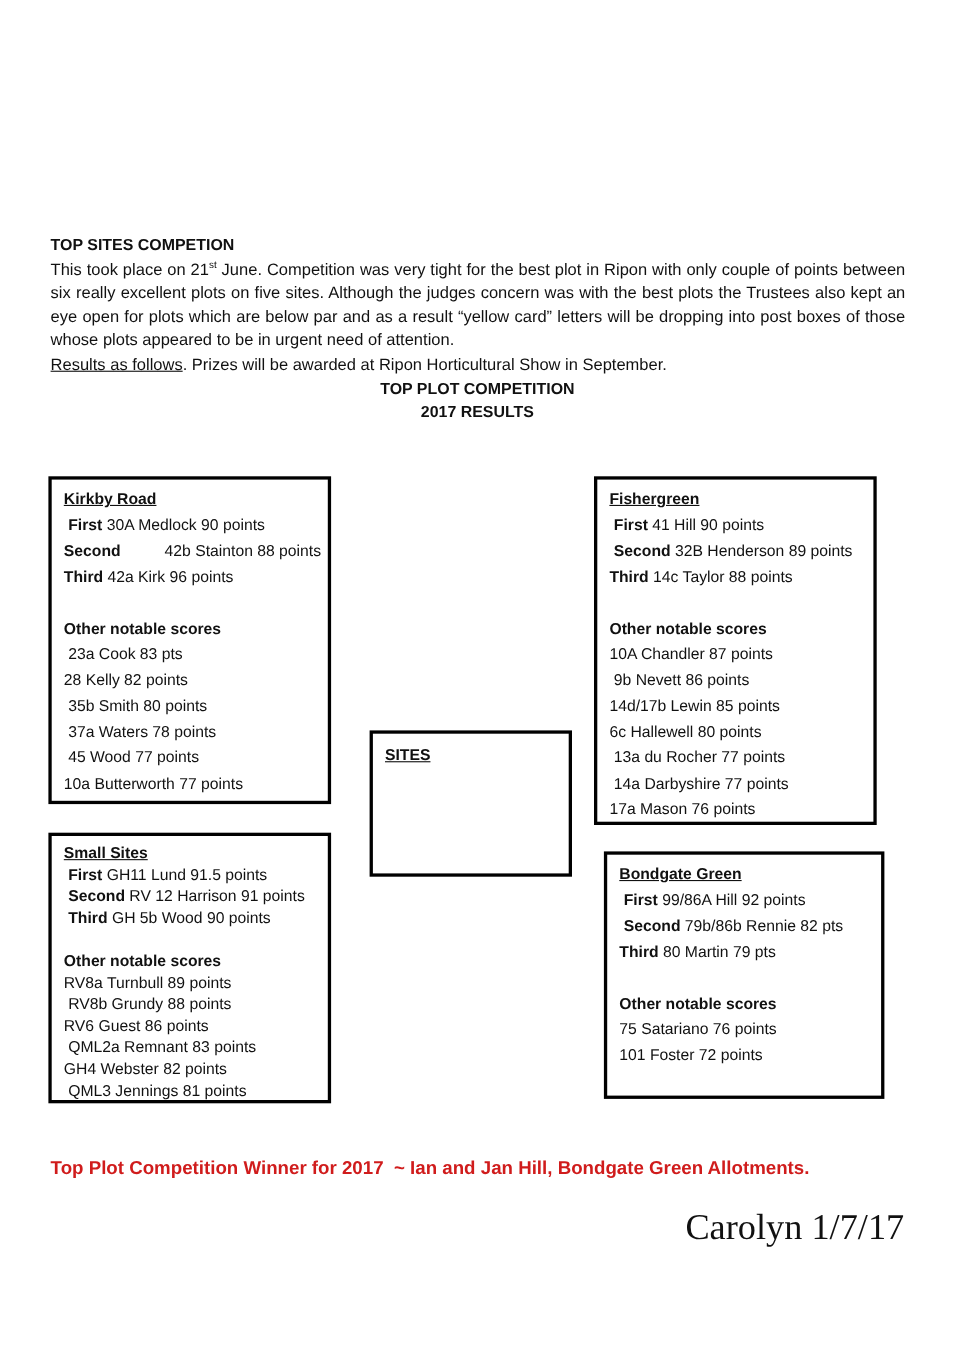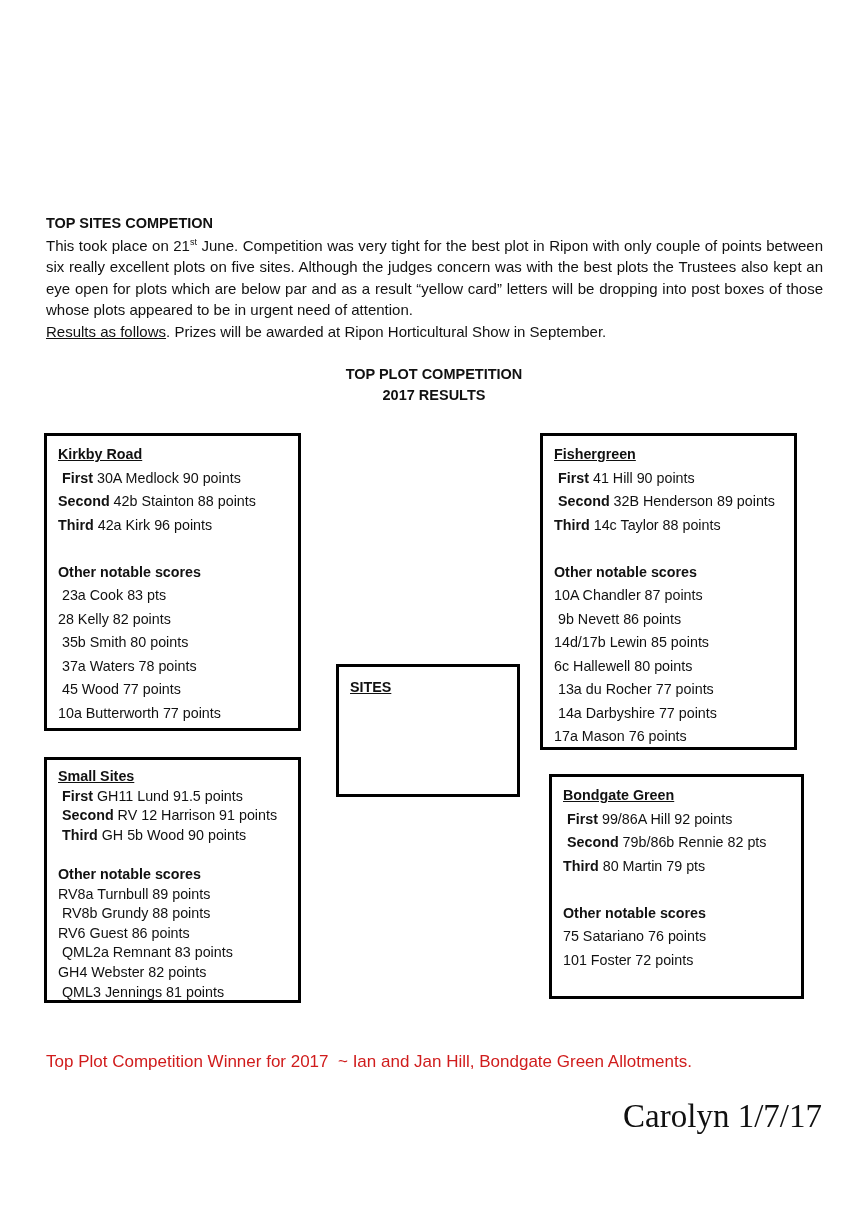--- a/index.html
+++ b/index.html
@@ -2,40 +2,40 @@
 <html><head>
 <meta charset="utf-8">
 <style>
   html, body { margin: 0; padding: 0; background: #ffffff; }
   body { width: 868px; height: 1228px; position: relative; overflow: hidden;
          font-family: "Liberation Sans", "DejaVu Sans", sans-serif; color: #111; }
   .intro { position: absolute; left: 46px; top: 213px; width: 777px; font-size: 15px; line-height: 21.5px; }
   .intro .heading { font-weight: bold; font-size: 14.5px; display: block; }
   .intro p { margin: 0; text-align: justify; }
   .intro .u { text-decoration: underline; }
-  .center-title { position: absolute; left: 330px; top: 364px; width: 208px; text-align: center;
+  .center-title { position: absolute; left: 330px; top: 344px; width: 208px; text-align: center;
                   font-weight: bold; font-size: 14.5px; line-height: 21px; }
   .box { position: absolute; border: 3px solid #000; box-sizing: border-box; font-size: 14.3px; background: #fff; }
   .box .title { font-weight: bold; text-decoration: underline; display: block; }
   .box .line { display: block; white-space: nowrap; }
   .box .sub { font-weight: bold; display: block; }
   .box b { font-weight: bold; }
   .lh235 .line, .lh235 .title, .lh235 .sub { height: 23.5px; line-height: 23.5px; }
   .lh195 .line, .lh195 .title, .lh195 .sub { height: 19.6px; line-height: 19.6px; }
   .gap { display: block; height: 23.5px; }
   .gap2 { display: block; height: 19.6px; }
   #kirkby { left: 44px; top: 433px; width: 257px; height: 298px; padding: 7px 0 0 11px; }
   #fisher { left: 540px; top: 433px; width: 257px; height: 317px; padding: 7px 0 0 11px; }
   #sites  { left: 336px; top: 664px; width: 184px; height: 133px; padding: 8px 0 0 11px; }
   #sites .line { font-weight: bold; height: 29px; line-height: 29px; }
   #sites .title { height: 24px; line-height: 24px; }
   #sites sup { font-size: 9px; vertical-align: 5px; line-height: 0; }
   #small  { left: 44px; top: 757px; width: 257px; height: 246px; padding: 7px 0 0 11px; overflow: hidden; }
   #bond   { left: 549px; top: 774px; width: 255px; height: 225px; padding: 7px 0 0 11px; }
-  .winner { position: absolute; left: 46px; top: 1052px; font-size: 17px; font-weight: normal; color: #d01c1c; white-space: pre; }
+  .winner { position: absolute; left: 46px; top: 1052px; font-size: 17px; font-weight: bold; color: #d01c1c; white-space: pre; }
   .signature { position: absolute; right: 46px; top: 1098px; font-family: "Liberation Serif", "DejaVu Serif", serif;
                font-size: 33px; color: #111; }
   .intro sup { font-size: 9px; vertical-align: 6px; line-height: 0; }
 </style>
 </head>
 <body>
 
 <div class="intro">
   <span class="heading">TOP SITES COMPETION</span>
   <p><span>This took place on 21</span><sup>st</sup><span> June.  Competition was very tight for the best plot in Ripon with only couple of points between six really excellent plots on five sites.  Although the judges concern was with the best plots the Trustees also  kept an eye open for plots which are below par and as a result “yellow card” letters will be dropping into post boxes of those whose plots appeared to be in urgent need of attention.</span></p>
@@ -44,21 +44,21 @@
 
 <div class="center-title">
   <div>TOP PLOT COMPETITION</div>
   <div>2017 RESULTS</div>
 </div>
 
 <div class="box lh235" id="kirkby">
   <span class="title" style="display:inline-block">Kirkby Road</span>
   <div>
       <span class="line" style="padding-left: 4px; white-space: pre;"><b>First</b><span style="white-space: pre;"> 30A Medlock 90 points</span></span>
-      <span class="line" style="white-space: pre;"><b>Second</b><span style="white-space: pre;"> 42b Stainton 88 points</span></span>
+      <span class="line" style="white-space: pre;"><b>Second</b><span style="white-space: pre; padding-left: 36px;"> 42b Stainton 88 points</span></span>
       <span class="line" style="white-space: pre;"><b>Third</b><span style="white-space: pre;"> 42a Kirk 96 points</span></span>
     </div>
   <span class="gap"></span>
   <span class="sub">Other notable scores</span>
   <div>
       <span class="line" style="white-space: pre;"> 23a Cook 83 pts</span>
       <span class="line" style="white-space: pre;">28 Kelly 82 points</span>
       <span class="line" style="white-space: pre;"> 35b Smith 80 points</span>
       <span class="line" style="white-space: pre;"> 37a Waters 78 points</span>
       <span class="line" style="white-space: pre;"> 45 Wood 77 points</span>

